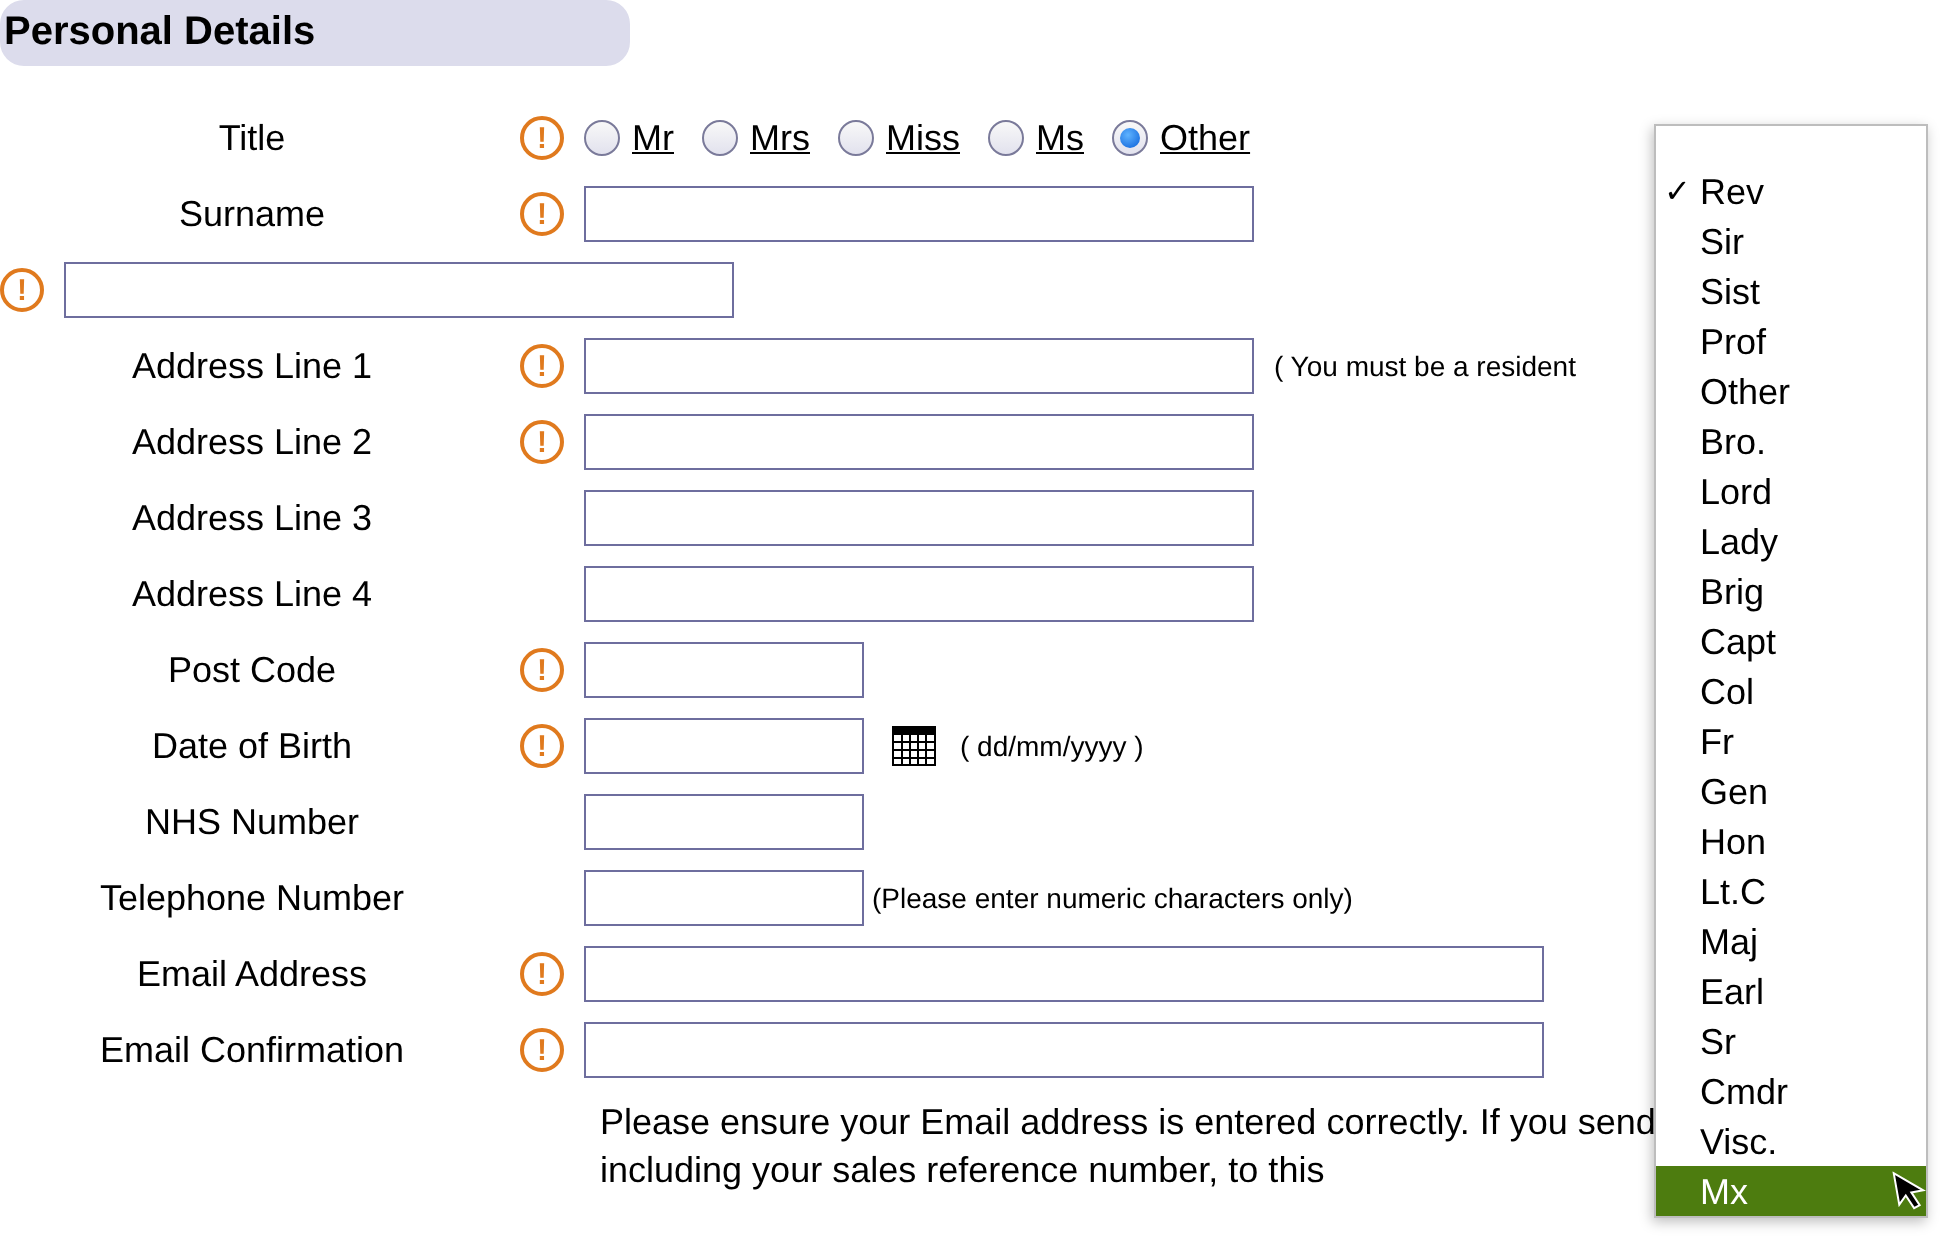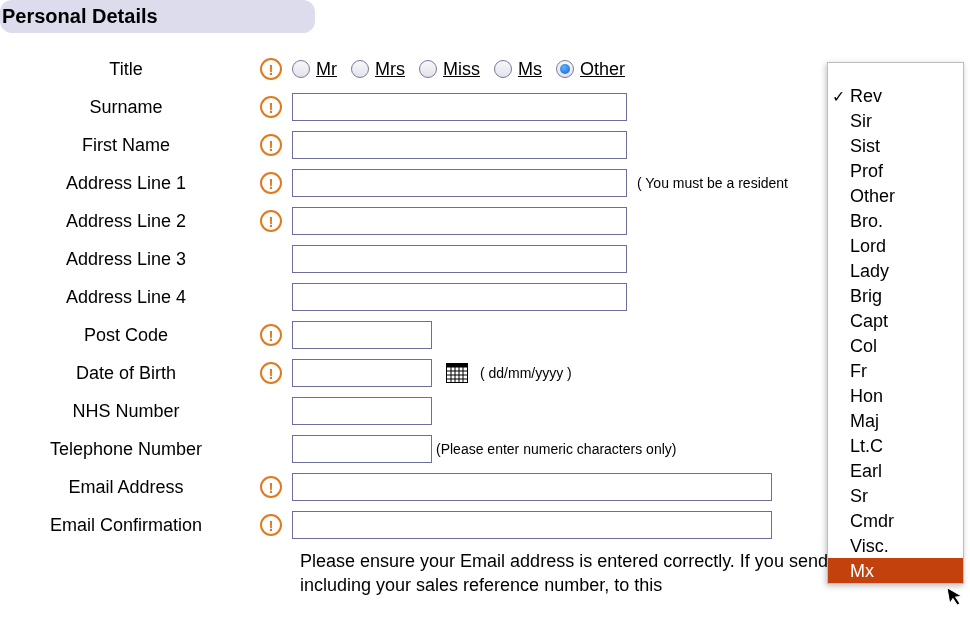--- a/index.html
+++ b/index.html
@@ -135,21 +135,21 @@
       line-height: 25px;
       white-space: nowrap;
     }
     .dropdown-option.checked::before {
       content: "✓";
       position: absolute;
       left: 4px;
       font-size: 16px;
     }
     .dropdown-option.highlight {
-      background: #c2410c;
+      background: #4d7c0f;
       color: #fff;
     }
     .cursor {
       position: absolute;
       right: 4px;
       bottom: 6px;
       font-size: 20px;
       color: #000;
       transform: rotate(-10deg);
     }
@@ -188,21 +188,20 @@
 
 <div class="form-row">
   <div class="label-col">Surname</div>
   <span class="req-icon">!</span>
   <div class="input-col">
     <input type="text" class="w-med" value="" style="">
   </div>
 </div>
 
 <div class="form-row">
-  <div class="label-col">First Name</div>
   <span class="req-icon">!</span>
   <div class="input-col">
     <input type="text" class="w-med" value="" style="">
   </div>
 </div>
 
 <div class="form-row">
   <div class="label-col">Address Line 1</div>
   <span class="req-icon">!</span>
   <div class="input-col">
@@ -306,23 +305,24 @@
     <div class="dropdown-option">Sist</div>
     <div class="dropdown-option">Prof</div>
     <div class="dropdown-option">Other</div>
     <div class="dropdown-option">Bro.</div>
     <div class="dropdown-option">Lord</div>
     <div class="dropdown-option">Lady</div>
     <div class="dropdown-option">Brig</div>
     <div class="dropdown-option">Capt</div>
     <div class="dropdown-option">Col</div>
     <div class="dropdown-option">Fr</div>
+    <div class="dropdown-option">Gen</div>
     <div class="dropdown-option">Hon</div>
+    <div class="dropdown-option">Lt.C</div>
     <div class="dropdown-option">Maj</div>
-    <div class="dropdown-option">Lt.C</div>
     <div class="dropdown-option">Earl</div>
     <div class="dropdown-option">Sr</div>
     <div class="dropdown-option">Cmdr</div>
     <div class="dropdown-option">Visc.</div>
     <div class="dropdown-option highlight">Mx</div>
   </div>
 
 <div class="cursor">
   <svg width="18" height="22" viewBox="0 0 18 22">
     <path d="M1 1 L1 17 L5 13 L8 20 L11 19 L8 12 L14 12 Z" fill="#000" stroke="#fff" stroke-width="1"></path>

